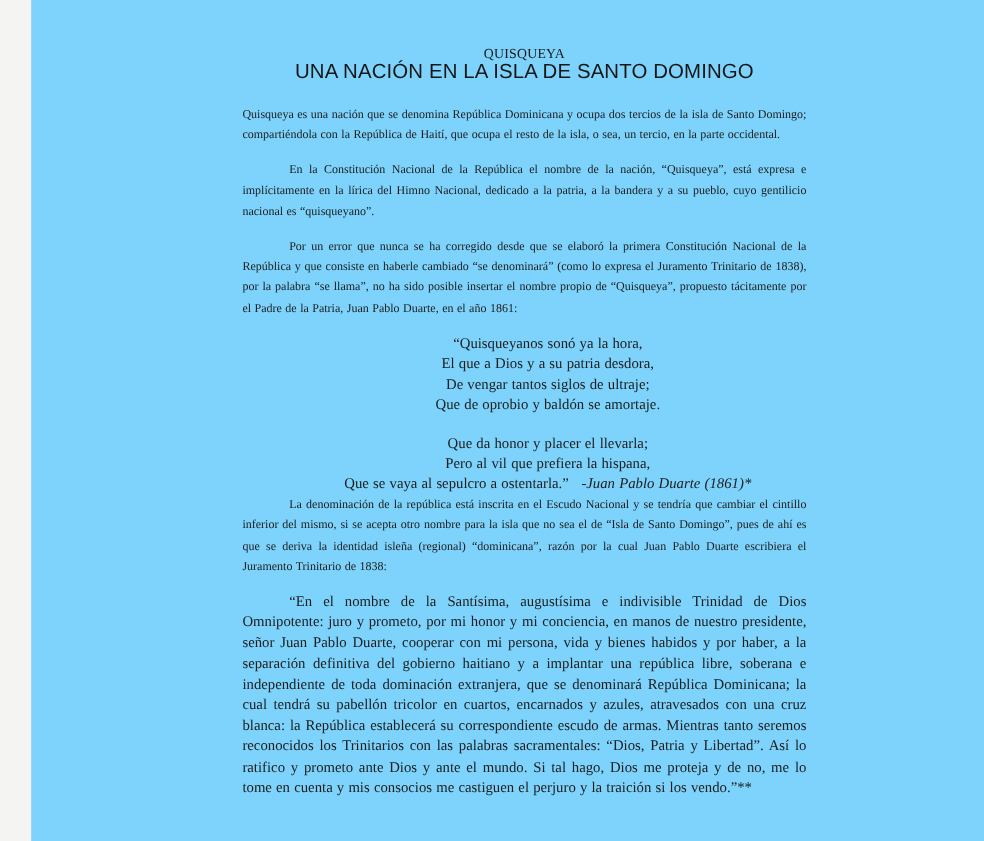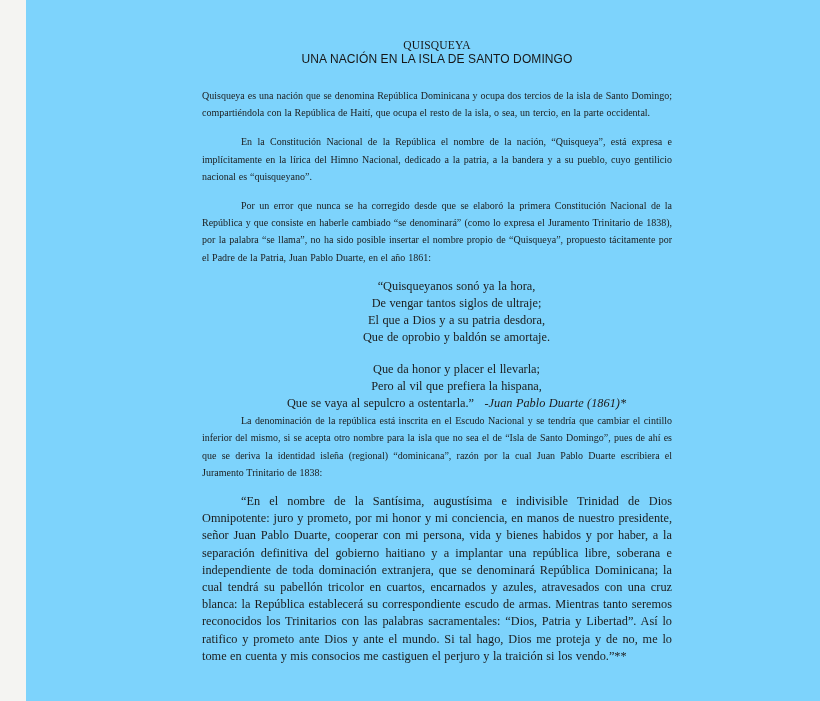--- a/index.html
+++ b/index.html
@@ -39,21 +39,21 @@
   }
   .doc-title {
     font-family: "Liberation Serif", "DejaVu Serif", serif;
     font-size: 11.5px;
     line-height: 14px;
     letter-spacing: 0.2px;
     color: #171717;
   }
   .doc-subtitle {
     font-family: "Liberation Sans", "DejaVu Sans", sans-serif;
-    font-size: 12px;
+    font-size: 17px;
     line-height: 15px;
     letter-spacing: 0.1px;
     color: #171717;
     white-space: nowrap;
   }
 
   
   .para {
     font-size: 10px;
     line-height: 17.2px;
@@ -120,22 +120,22 @@
 
     <p class="para first">Quisqueya es una nación que se denomina República Dominicana y ocupa dos tercios de la isla de Santo Domingo; compartiéndola con la República de Haití, que ocupa el resto de la isla, o sea, un tercio, en la parte occidental.</p>
 
     <p class="para indent">En la Constitución Nacional de la República el nombre de la nación, “Quisqueya”, está expresa e implícitamente en la lírica del Himno Nacional, dedicado a la patria, a la bandera y a su pueblo, cuyo gentilicio nacional es “quisqueyano”.</p>
 
     <p class="para indent">Por un error que nunca se ha corregido desde que se elaboró la primera Constitución Nacional de la República y que consiste en haberle cambiado “se denominará” (como lo expresa el Juramento Trinitario de 1838), por la palabra “se llama”, no ha sido posible insertar el nombre propio de “Quisqueya”, propuesto tácitamente por el Padre de la Patria, Juan Pablo Duarte, en el año 1861:</p>
 
     <div class="stanza-group">
       <div class="stanza">
         <div class="verse-line">“Quisqueyanos sonó ya la hora,</div>
+        <div class="verse-line">El que a Dios y a su patria desdora,</div>
         <div class="verse-line">De vengar tantos siglos de ultraje;</div>
-        <div class="verse-line">El que a Dios y a su patria desdora,</div>
         <div class="verse-line">Que de oprobio y baldón se amortaje.</div>
       </div>
       <div class="stanza">
         <div class="verse-line">Que da honor y placer el llevarla;</div>
         <div class="verse-line">Pero al vil que prefiera la hispana,</div>
         <div class="verse-line"><span>Que se vaya al sepulcro a ostentarla.”</span><span class="attribution">   -Juan Pablo Duarte (1861)*</span></div>
       </div>
     </div>
 
     <p class="para indent">La denominación de la república está inscrita en el Escudo Nacional y se tendría que cambiar el cintillo inferior del mismo, si se acepta otro nombre para la isla que no sea el de “Isla de Santo Domingo”, pues de ahí es que se deriva la identidad isleña (regional) “dominicana”, razón por la cual Juan Pablo Duarte escribiera el Juramento Trinitario de 1838:</p>

